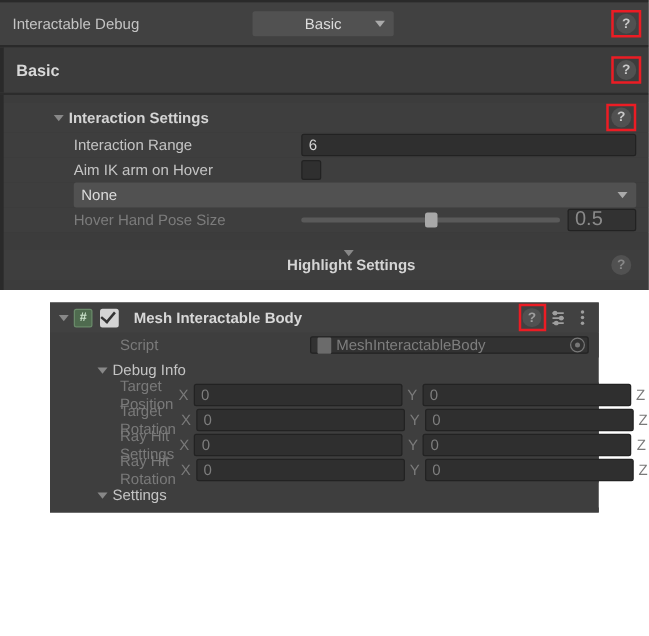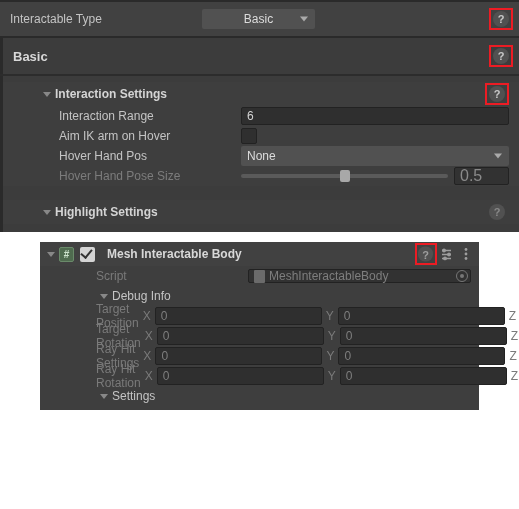--- a/index.html
+++ b/index.html
@@ -116,33 +116,33 @@
   }
   .obj-field .picker::after { content:""; width:4px; height:4px; border-radius:50%; background:#777; }
 
   .vec-row { height: 20px; background: #3e3e3e; display: flex; align-items: center; padding-left: 56px; padding-right: 8px; gap: 4px; }
   .vec-row .lbl { width: 152px; color: #7a7a7a; }
   .axis-lbl { width: 12px; color: #7a7a7a; }
   .axis-in {
     flex: 1; height: 18px; background: #2f2f2f; border: 1px solid #222;
     color: #7e7e7e; padding: 0 5px; font-size: 12px; border-radius: 2px;
   }
-  .sub-header2 { height: 20px; display: flex; align-items: center; padding-left: 60px; }
+  .sub-header2 { height: 20px; display: flex; align-items: center; padding-left: 38px; }
   .sub-header2 .lbl { color: #c4c4c4; }
 
   .narrow-sep { height: 2px; background: #2c2c2c; }
 </style>
 </head>
 <body>
 
 <div class="panel panel1">
   <div class="sep"></div>
 
   <div class="row row-bg40" style="height:34px;">
-    <span class="lbl" style="width:140px;">Interactable Type</span>
+    <span class="lbl" style="width:140px;">Interactable Debug</span>
     <span class="dropdown dd-type">
       <span>Basic</span>
       <span class="dd-arrow"></span>
     </span>
     <span class="help-btn">?</span>
     <span class="red-box"></span>
   </div>
   <div class="sep"></div>
 
   <div class="row row-bg3c" style="height:36px;border-left:3px solid #2a2a2a;">
@@ -164,39 +164,38 @@
 
     <div class="field-row">
       <span class="field-lbl">Interaction Range</span>
       <input class="text-input" value="6" style="">
     </div>
     <div class="field-row">
       <span class="field-lbl">Aim IK arm on Hover</span>
       <span class="checkbox"></span>
     </div>
     <div class="field-row">
-      <span class="field-lbl">Hover Hand Pos</span>
       <span class="dropdown wide-dd">
         <span>None</span>
         <span class="dd-arrow"></span>
       </span>
     </div>
     <div class="field-row">
       <span class="field-lbl field-lbl-dim">Hover Hand Pose Size</span>
       <span class="slider-wrap">
         <span class="slider-track">
           <span class="slider-thumb"></span>
         </span>
         <span class="slider-val">0.5</span>
       </span>
     </div>
 
     <div class="pad" style="height:14px;"></div>
 
-    <div class="sub-header row-bg3e" style="position:relative;">
+    <div class="sub-header row-bg3e" style="position:relative;flex-direction:column;">
       <span class="foldout"></span>
       <span class="lbl">Highlight Settings</span>
       <span class="help-btn help-dim" style="right:14px;">?</span>
     </div>
     <div class="pad" style="height:8px;"></div>
   </div>
 </div>
 
 <div class="panel2-wrap">
   <div class="panel2">

